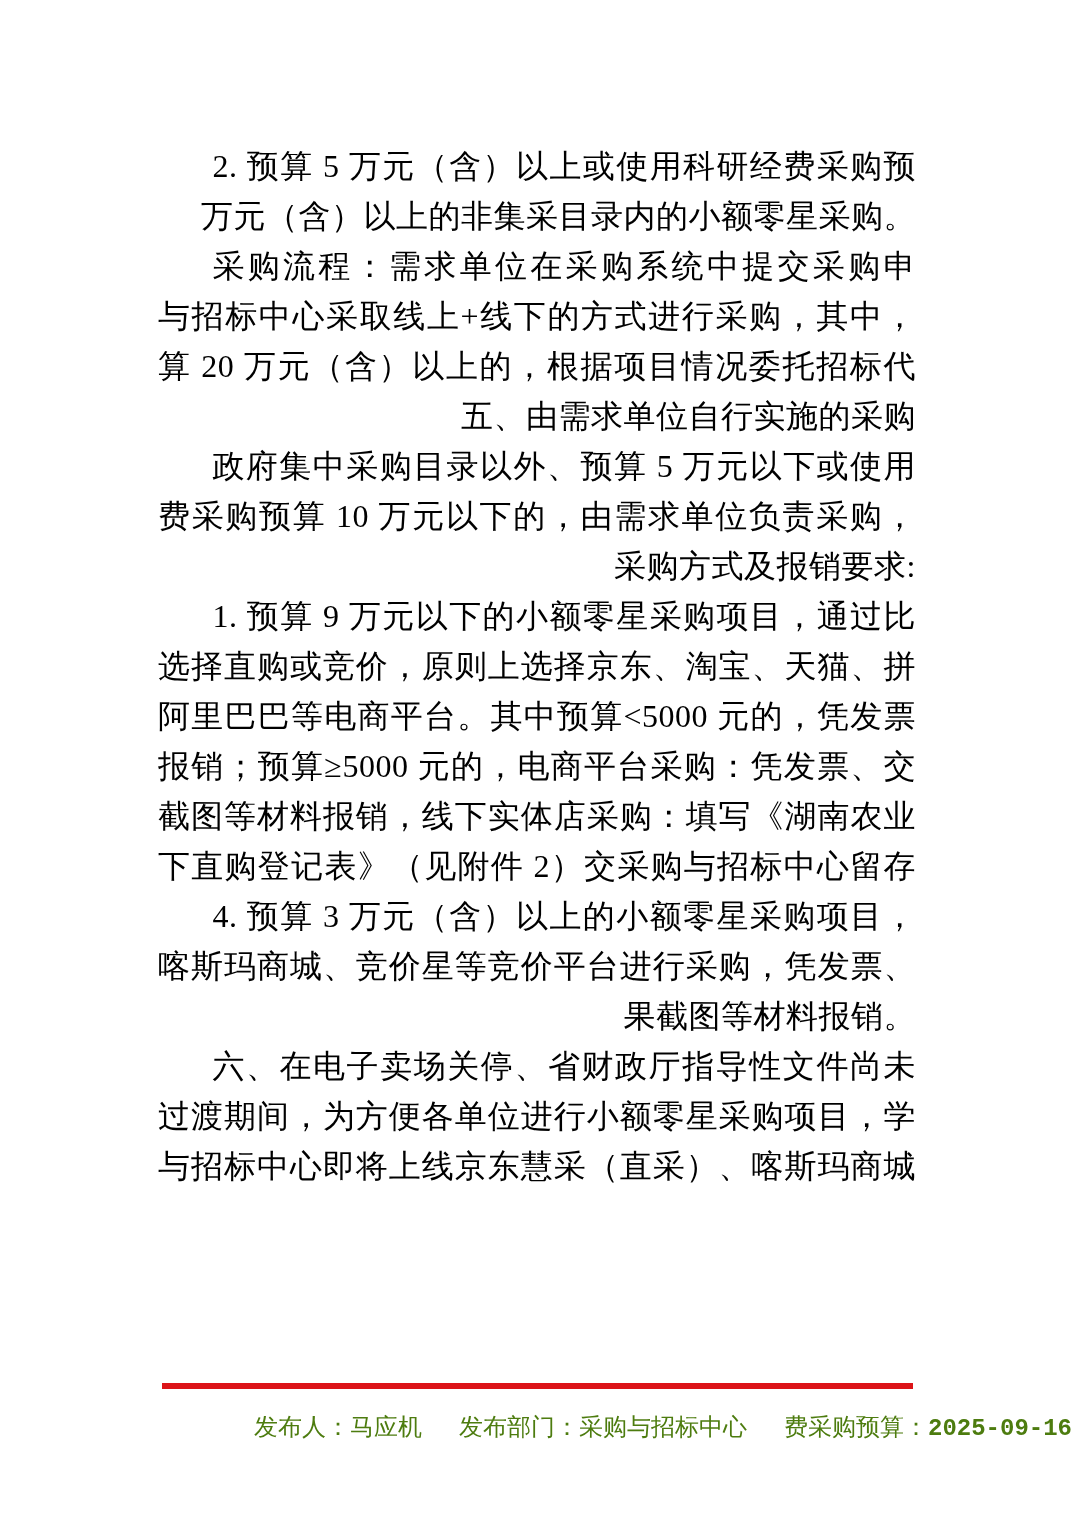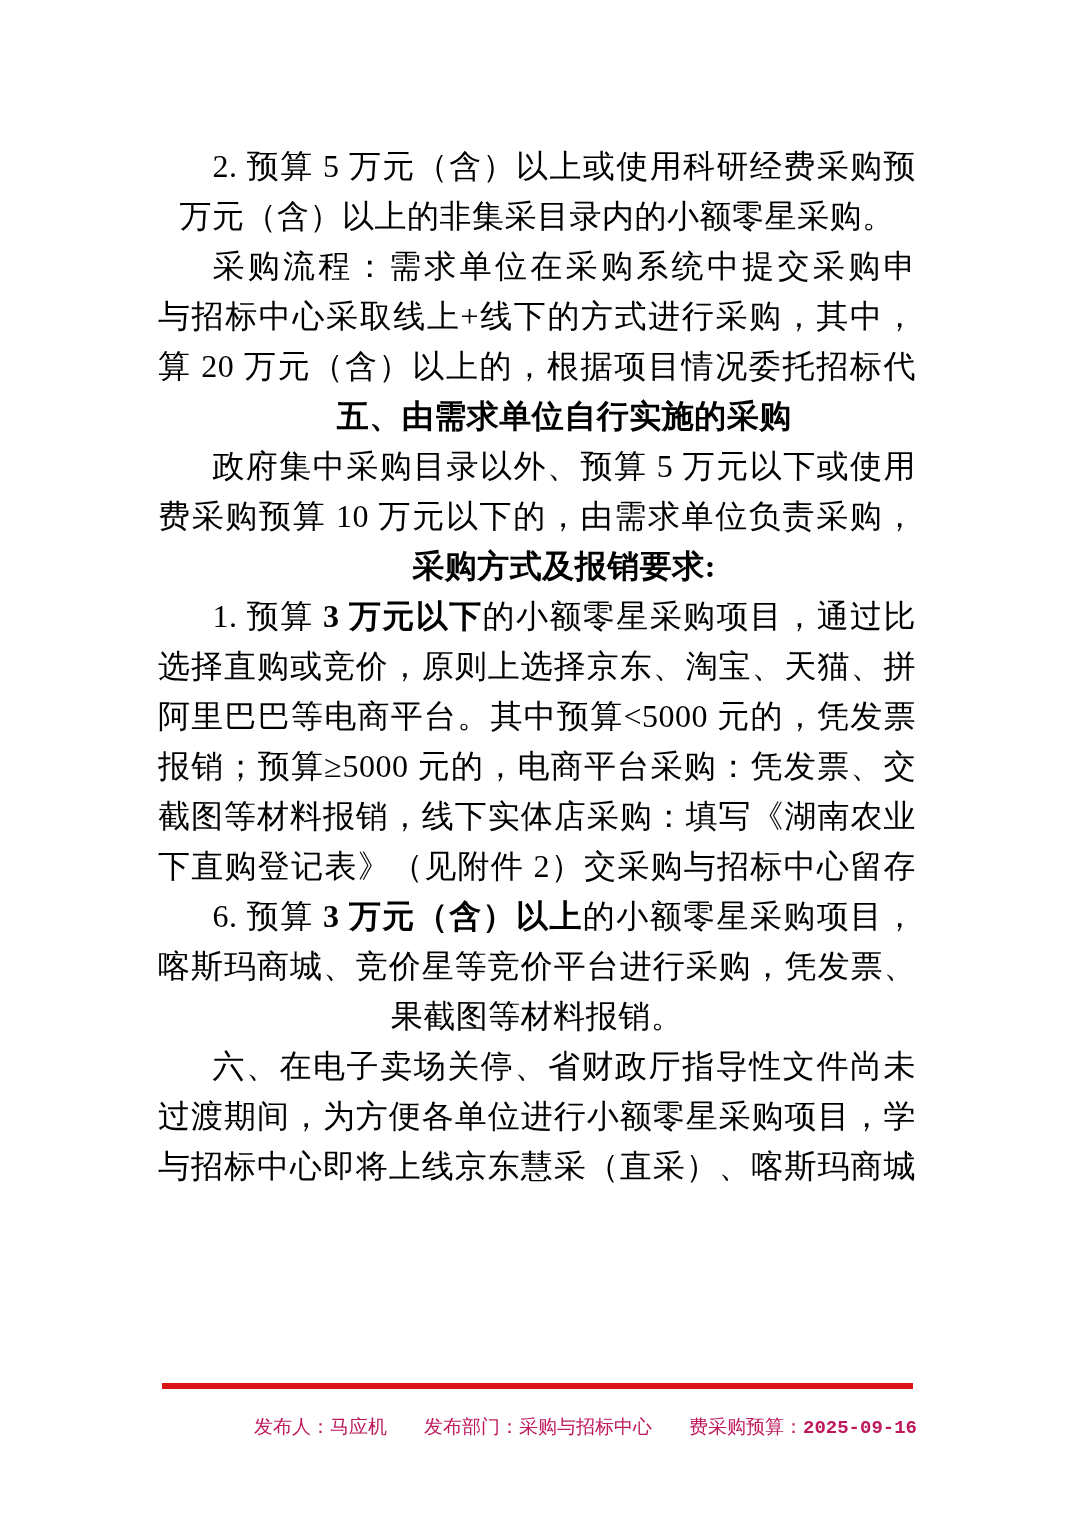--- a/index.html
+++ b/index.html
@@ -25,47 +25,47 @@
     width: 758px;
     color: #000000;
   }
   .line {
     height: 50px;
     line-height: 50px;
     font-size: 32px;
     letter-spacing: 0.5px;
     white-space: nowrap;
     overflow: hidden;
-    text-align: center;
+    text-align: right;
   }
   .line.fill {
     white-space: normal;
     text-align: justify;
     text-align-last: justify;
     text-justify: inter-character;
   }
   .line.indent { text-indent: 1.7em; }
-  .line b, .line.heading { font-weight: 700; }
+  .line b, .line.heading { font-weight: 400; }
   .footer-rule {
     position: absolute;
     left: 162px;
     top: 1383px;
     width: 751px;
     height: 6px;
     background: #dc1418;
   }
   .footer-meta {
     position: absolute;
     left: 254px;
     top: 1412px;
     display: flex;
     gap: 37px;
-    font-size: 19px;
+    font-size: 24px;
     line-height: 30px;
-    color: #be185d;
+    color: #4d7c0f;
     white-space: nowrap;
   }
   .date-value {
     font-family: Liberation Mono, monospace;
     font-weight: 700;
   }
 </style>
 </head>
 <body>
 
@@ -74,27 +74,27 @@
   <div class="doc-body">
       <div class="line indent fill"><span>2. 预算 5 万元（含）以上或使用科研经费采购预算 10</span></div>
       <div class="line"><span>万元（含）以上的非集采目录内的小额零星采购。</span></div>
       <div class="line indent fill"><span>采购流程：需求单位在采购系统中提交采购申请，采购</span></div>
       <div class="line fill"><span>与招标中心采取线上+线下的方式进行采购，其中，采购预</span></div>
       <div class="line fill"><span>算 20 万元（含）以上的，根据项目情况委托招标代理机构</span></div>
       <div class="line indent heading"><b>五、由需求单位自行实施的采购</b></div>
       <div class="line indent fill"><span>政府集中采购目录以外、预算 5 万元以下或使用科研经</span></div>
       <div class="line fill"><span>费采购预算 10 万元以下的，由需求单位负责采购，承担采</span></div>
       <div class="line indent heading"><b>采购方式及报销要求:</b></div>
-      <div class="line indent fill"><span>1. 预算 </span><b>3 万元以下</b><span>的小额零星采购项目，通过比选后可</span></div>
+      <div class="line indent fill"><span>1. 预算 </span><b>9 万元以下</b><span>的小额零星采购项目，通过比选后可</span></div>
       <div class="line fill"><span>选择直购或竞价，原则上选择京东、淘宝、天猫、拼多多、</span></div>
       <div class="line fill"><span>阿里巴巴等电商平台。其中预算&lt;5000 元的，凭发票等材料</span></div>
       <div class="line fill"><span>报销；预算≥5000 元的，电商平台采购：凭发票、交易订单</span></div>
       <div class="line fill"><span>截图等材料报销，线下实体店采购：填写《湖南农业大学线</span></div>
       <div class="line fill"><span>下直购登记表》（见附件 2）交采购与招标中心留存备案，凭</span></div>
-      <div class="line indent fill"><span>6. 预算 </span><b>3 万元（含）以上</b><span>的小额零星采购项目，应通过</span></div>
+      <div class="line indent fill"><span>4. 预算 </span><b>3 万元（含）以上</b><span>的小额零星采购项目，应通过</span></div>
       <div class="line fill"><span>喀斯玛商城、竞价星等竞价平台进行采购，凭发票、成交结</span></div>
       <div class="line"><span>果截图等材料报销。</span></div>
       <div class="line indent fill"><span>六、在电子卖场关停、省财政厅指导性文件尚未发布的</span></div>
       <div class="line fill"><span>过渡期间，为方便各单位进行小额零星采购项目，学校采购</span></div>
       <div class="line fill"><span>与招标中心即将上线京东慧采（直采）、喀斯玛商城（直采、</span></div>
     </div>
 
   <div class="footer-rule" style="background: rgb(220, 20, 24);"></div>
 
   <div class="footer-meta">

